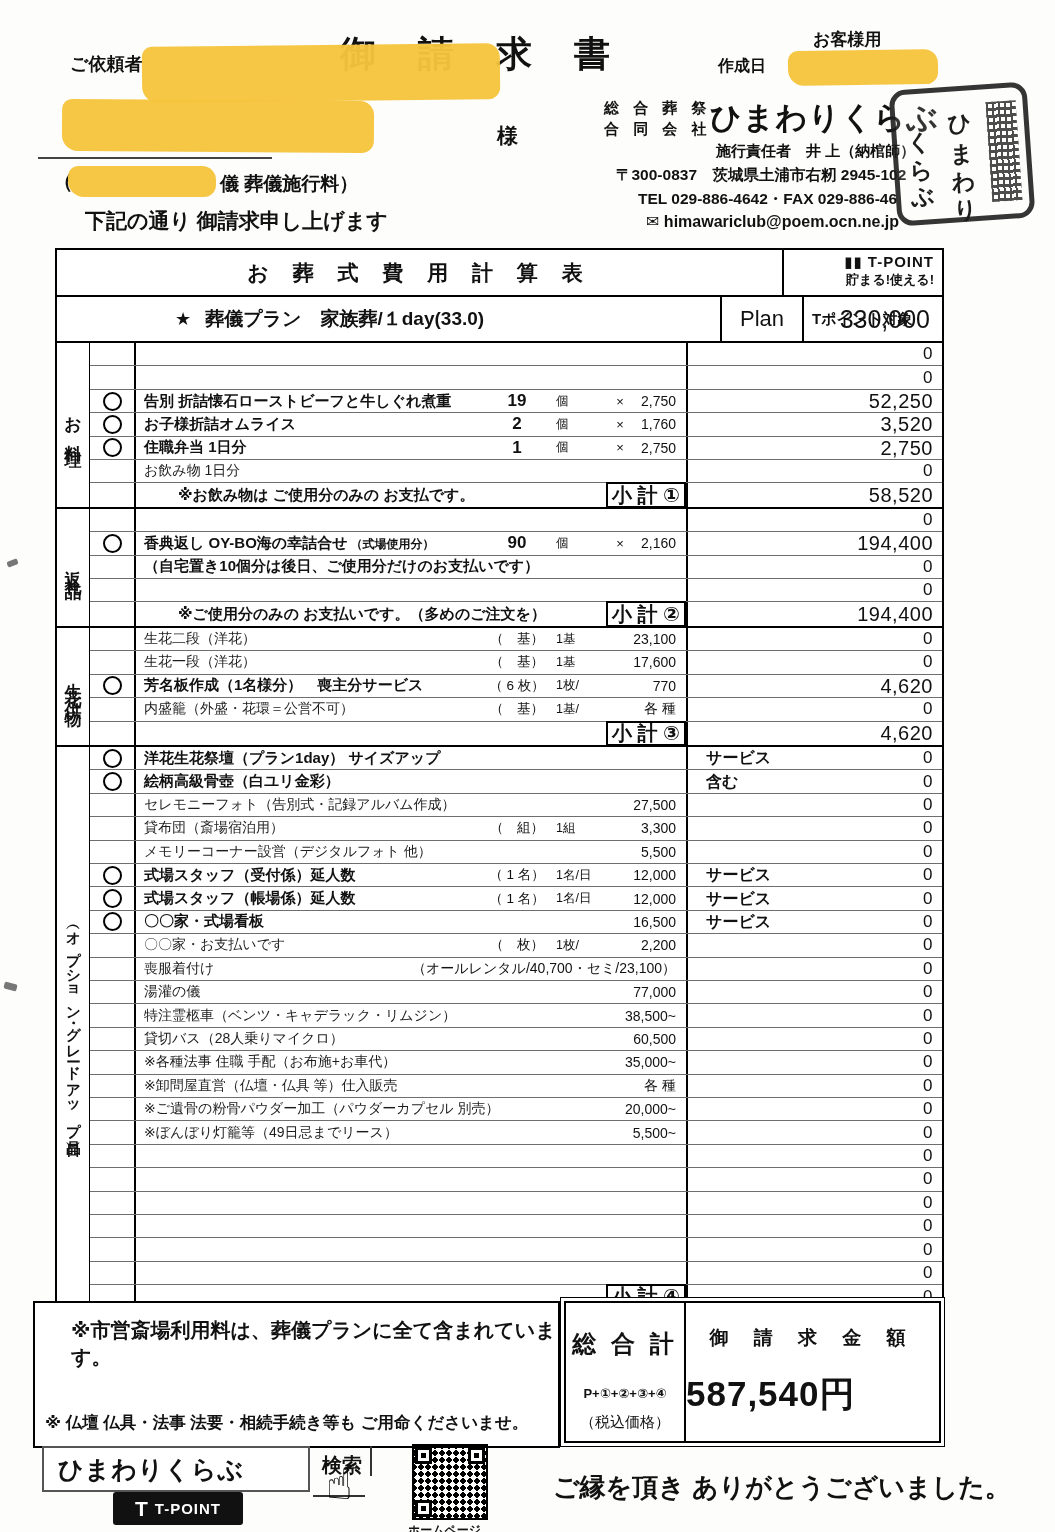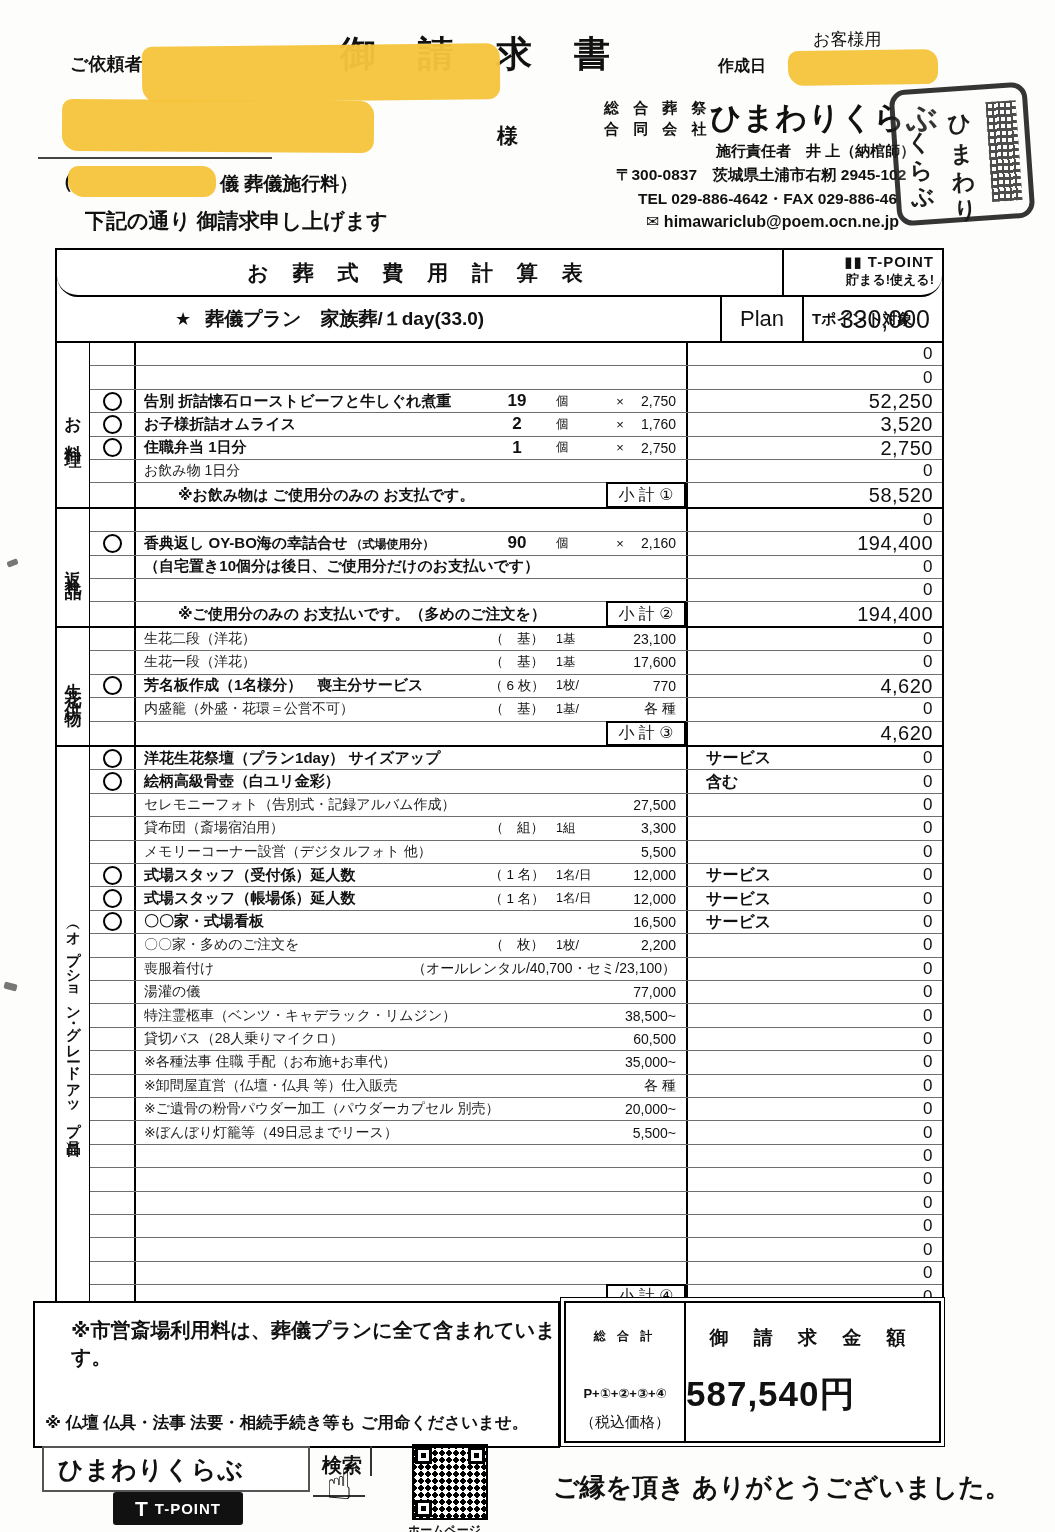--- a/index.html
+++ b/index.html
@@ -8,39 +8,39 @@
   .abs{position:absolute;}
   
   .doc-title{left:340px;top:30px;font-size:36px;font-weight:bold;letter-spacing:16px;}
   .client-label{left:70px;top:52px;font-size:18px;font-weight:bold;}
   .honorific{left:497px;top:122px;font-size:21px;font-weight:bold;}
   .redact{background:#f6c53d;border-radius:10px 14px 12px 16px;opacity:.96;}
   .underline-1{left:38px;top:157px;width:234px;height:2px;background:#444;}
   .subject-line{left:53px;top:168px;font-size:20px;font-weight:bold;}
   .subject-suffix{left:220px;top:171px;font-size:19px;font-weight:bold;}
   .greeting{left:85px;top:207px;font-size:21px;font-weight:bold;}
-  .copy-label{left:813px;top:28px;font-size:17px;font-weight:normal;}
+  .copy-label{left:813px;top:28px;font-size:17px;font-weight:bold;}
   .date-label{left:718px;top:56px;font-size:16px;font-weight:bold;}
   .co-type{left:604px;top:97px;font-size:15px;font-weight:bold;line-height:21px;letter-spacing:5px;}
   .co-name{left:710px;top:97px;font-size:31px;font-weight:bold;letter-spacing:1px;}
   .co-manager{left:716px;top:142px;font-size:15px;font-weight:bold;}
   .co-addr{left:616px;top:165px;font-size:15.5px;font-weight:bold;}
   .co-tel{left:638px;top:189px;font-size:15.5px;font-weight:bold;}
   .co-mail{left:646px;top:212px;font-size:16px;font-weight:bold;}
   .stamp{left:893px;top:86px;width:124px;height:122px;border:5px solid rgba(25,25,25,.88);
          border-radius:16px;transform:rotate(-4deg);display:flex;justify-content:space-around;
          align-items:center;padding:2px;background:rgba(255,255,255,.15);}
   .stamp span{writing-mode:vertical-rl;font-size:23px;font-weight:bold;color:#1c1c1c;letter-spacing:2px;}
   .stamp .noisecol{width:30px;height:100px;background:
      repeating-linear-gradient(0deg,#222 0 3px,transparent 3px 7px),
      repeating-linear-gradient(90deg,#222 0 2px,transparent 2px 6px);opacity:.8;}
   .scanmark{background:#777;border-radius:2px;}
   
   .costtable{left:55px;top:248px;width:885px;height:1052px;border:2.5px solid #000;background:#fff;}
-  .t-head{display:flex;height:45px;border-bottom:2.5px solid #000;border-radius:21px;}
+  .t-head{display:flex;height:45px;border-bottom:2.5px solid #000;}
   .t-title{flex:1;display:flex;align-items:center;justify-content:center;
            font-size:21px;font-weight:bold;letter-spacing:9px;}
   .t-tp{width:150px;border-left:2px solid #000;text-align:right;padding:3px 8px 0 0;}
   .t-tp .l1{font-size:15px;font-weight:900;letter-spacing:1px;}
   .t-tp .l2{font-size:13px;font-weight:900;}
   .planrow{display:flex;height:44px;border-bottom:2.5px solid #000;align-items:stretch;}
   .plan-desc{width:545px;display:flex;align-items:center;padding-left:118px;
              font-size:19px;font-weight:bold;}
   .plan-desc .star{margin-right:14px;font-size:18px;}
   .plan-cell{width:80px;border-left:2.5px solid #000;border-right:2.5px solid #000;
@@ -64,36 +64,36 @@
   .d-name{padding-left:8px;font-size:15px;font-weight:bold;white-space:nowrap;}
   .d-name.small{font-weight:normal;font-size:14px;color:#1d1d1d;}
   .d-note-inline{font-size:12px;font-weight:bold;margin-left:3px;}
   .d-c1{position:absolute;left:345px;width:72px;text-align:center;font-size:13.5px;}
   .d-c1.qty{font-size:17px;font-weight:bold;}
   .d-c2{position:absolute;left:420px;width:50px;text-align:left;font-size:12.5px;}
   .d-c3{position:absolute;left:472px;width:24px;text-align:center;font-size:13px;}
   .d-price{position:absolute;right:10px;width:330px;text-align:right;font-size:14px;white-space:nowrap;}
   .d-note{padding-left:42px;font-size:15px;font-weight:bold;white-space:nowrap;}
   .subbox{position:absolute;right:0;top:-1px;bottom:-1px;width:76px;border:2.5px solid #000;
-          display:flex;align-items:center;justify-content:center;font-size:16px;font-weight:normal;
+          display:flex;align-items:center;justify-content:center;font-size:20px;font-weight:bold;
           background:#fff;white-space:nowrap;}
   .c-amt{flex:1;position:relative;}
   .a-mid{position:absolute;left:18px;top:50%;transform:translateY(-50%);font-size:16px;font-weight:bold;}
   .a-val{position:absolute;right:9px;top:50%;transform:translateY(-50%);font-size:20px;letter-spacing:.5px;}
   .a-val.zero{font-size:17px;}
   
   .notesbox{left:33px;top:1301px;width:523px;height:143px;border:2.5px solid #000;background:#fff;}
   .nb1{left:12px;top:14px;font-size:20px;font-weight:bold;margin-left:24px;}
   .nb2{left:30px;top:52px;font-size:20px;}
   .nb3{left:10px;top:109px;font-size:16.5px;font-weight:bold;}
   .totalbox{left:560px;top:1297px;width:385px;height:150px;border:1.5px solid #000;padding:3px;
             box-sizing:border-box;background:#fff;}
   .totalbox .inner{width:100%;height:100%;border:2.5px solid #000;box-sizing:border-box;display:flex;}
   .tb-left{width:118px;border-right:2px solid #000;position:relative;}
-  .tb-left .tl1{position:absolute;left:0;right:0;top:25px;text-align:center;font-size:12px;
+  .tb-left .tl1{position:absolute;left:0;right:0;top:25px;text-align:center;font-size:24px;
                 font-weight:bold;letter-spacing:4px;white-space:nowrap;}
   .tb-left .tl2{position:absolute;left:0;right:0;top:83px;text-align:center;font-size:13px;font-weight:bold;}
   .tb-left .tl3{position:absolute;left:0;right:0;top:110px;text-align:center;font-size:15px;}
   .tb-right{flex:1;position:relative;}
   .tb-right .rl1{position:absolute;left:0;right:0;top:22px;text-align:center;font-size:19px;
                  font-weight:bold;letter-spacing:10px;}
   .tb-right .rl2{position:absolute;left:0;right:0;top:68px;text-align:left;font-size:35px;
                  font-weight:bold;letter-spacing:1px;}
   
   .searchbox{left:42px;top:1446px;width:268px;height:46px;border:2px solid #555;
@@ -487,21 +487,21 @@
                 <div class="d-price">16,500</div>
               </div>
               <div class="c-amt">
                 <div class="a-mid">サービス</div>
                 <div class="a-val zero">0</div>
               </div>
             </div>
             <div class="row">
               <div class="c-circle"></div>
               <div class="c-desc">
-                <div class="d-name small">〇〇家・多めのご注文を</div>
+                <div class="d-name small">〇〇家・お支払いです</div>
                 <div class="d-c1">（　枚）</div>
                 <div class="d-c2">1枚/</div>
                 <div class="d-price">2,200</div>
               </div>
               <div class="c-amt">
                 <div class="a-val zero">0</div>
               </div>
             </div>
             <div class="row">
               <div class="c-circle"></div>

